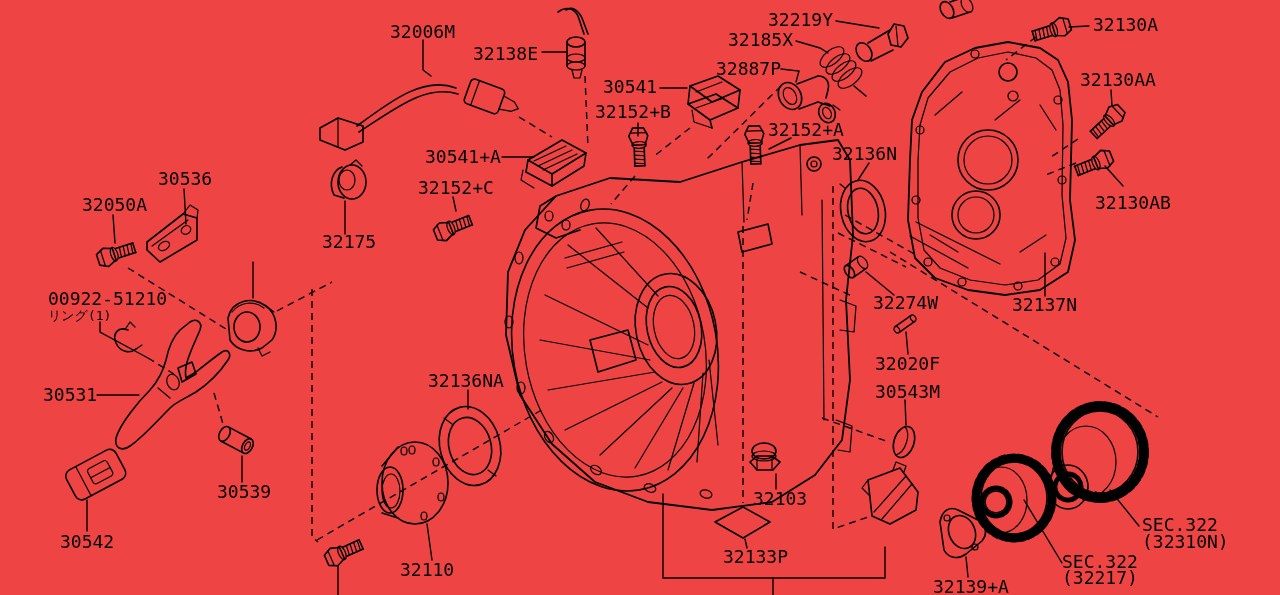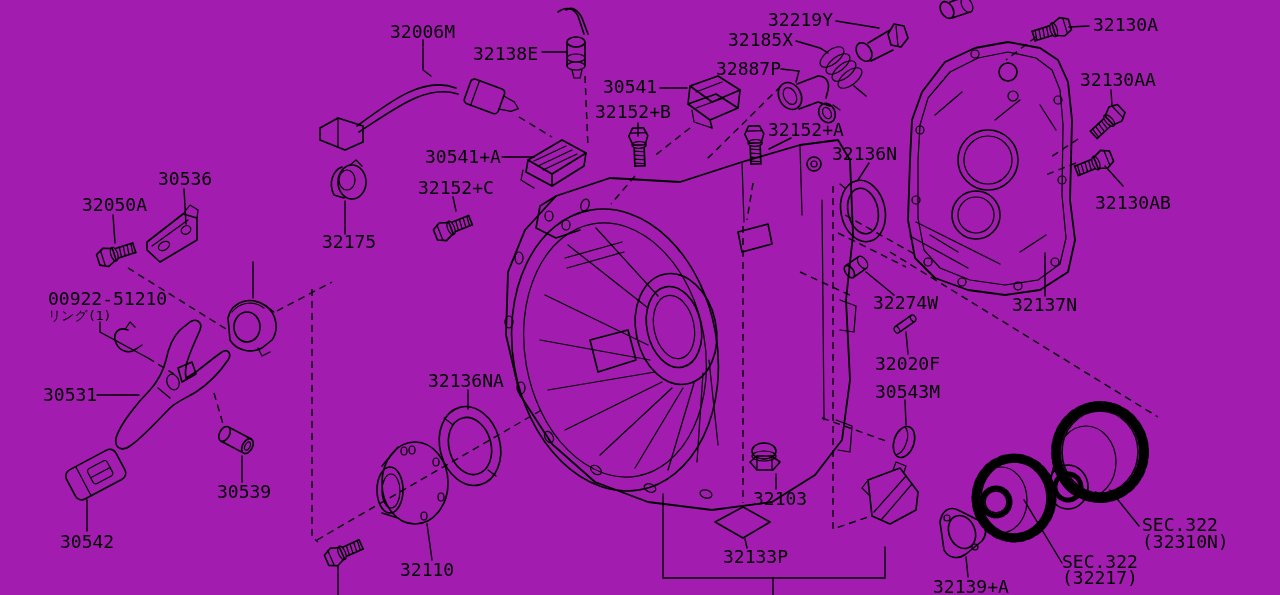--- a/index.html
+++ b/index.html
@@ -1,16 +1,16 @@
 <!DOCTYPE html>
 <html><head>
 <meta charset="utf-8">
 <style>
   html,body{margin:0;padding:0;background:#ffffff;}
-  .stage{position:relative;width:1280px;height:595px;background:#a21caf;overflow:hidden;}
+  .stage{position:relative;width:1280px;height:595px;background:#ef4444;overflow:hidden;}
   svg{position:absolute;left:0;top:0;}
   svg *{vector-effect:non-scaling-stroke;}
   .ln{stroke:#000;fill:none;stroke-width:1.6;stroke-linecap:round;stroke-linejoin:round;}
   .thin{stroke-width:1.2;}
   .leader{stroke:#000;fill:none;stroke-width:1.4;stroke-linecap:round;}
   .dash{stroke:#000;fill:none;stroke-width:1.4;stroke-dasharray:7 5;stroke-linecap:butt;}
   text{font-family:"DejaVu Sans Mono","Liberation Mono",monospace;font-size:18px;fill:#000;}
   text.jp{font-size:13px;}
 </style>
 </head>

